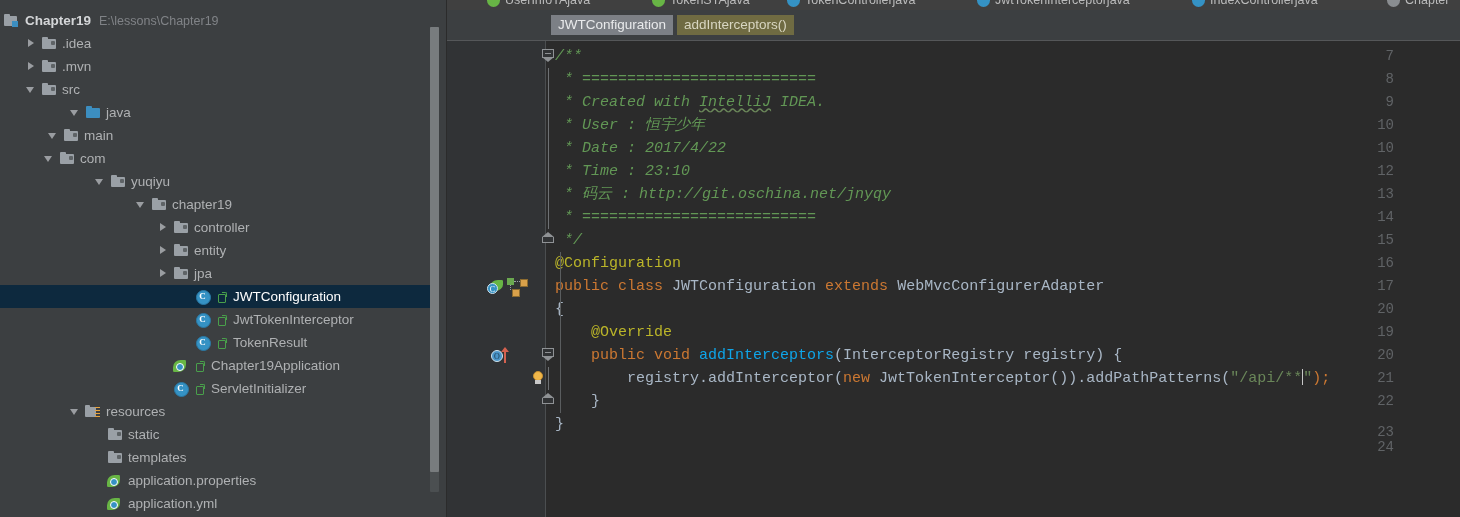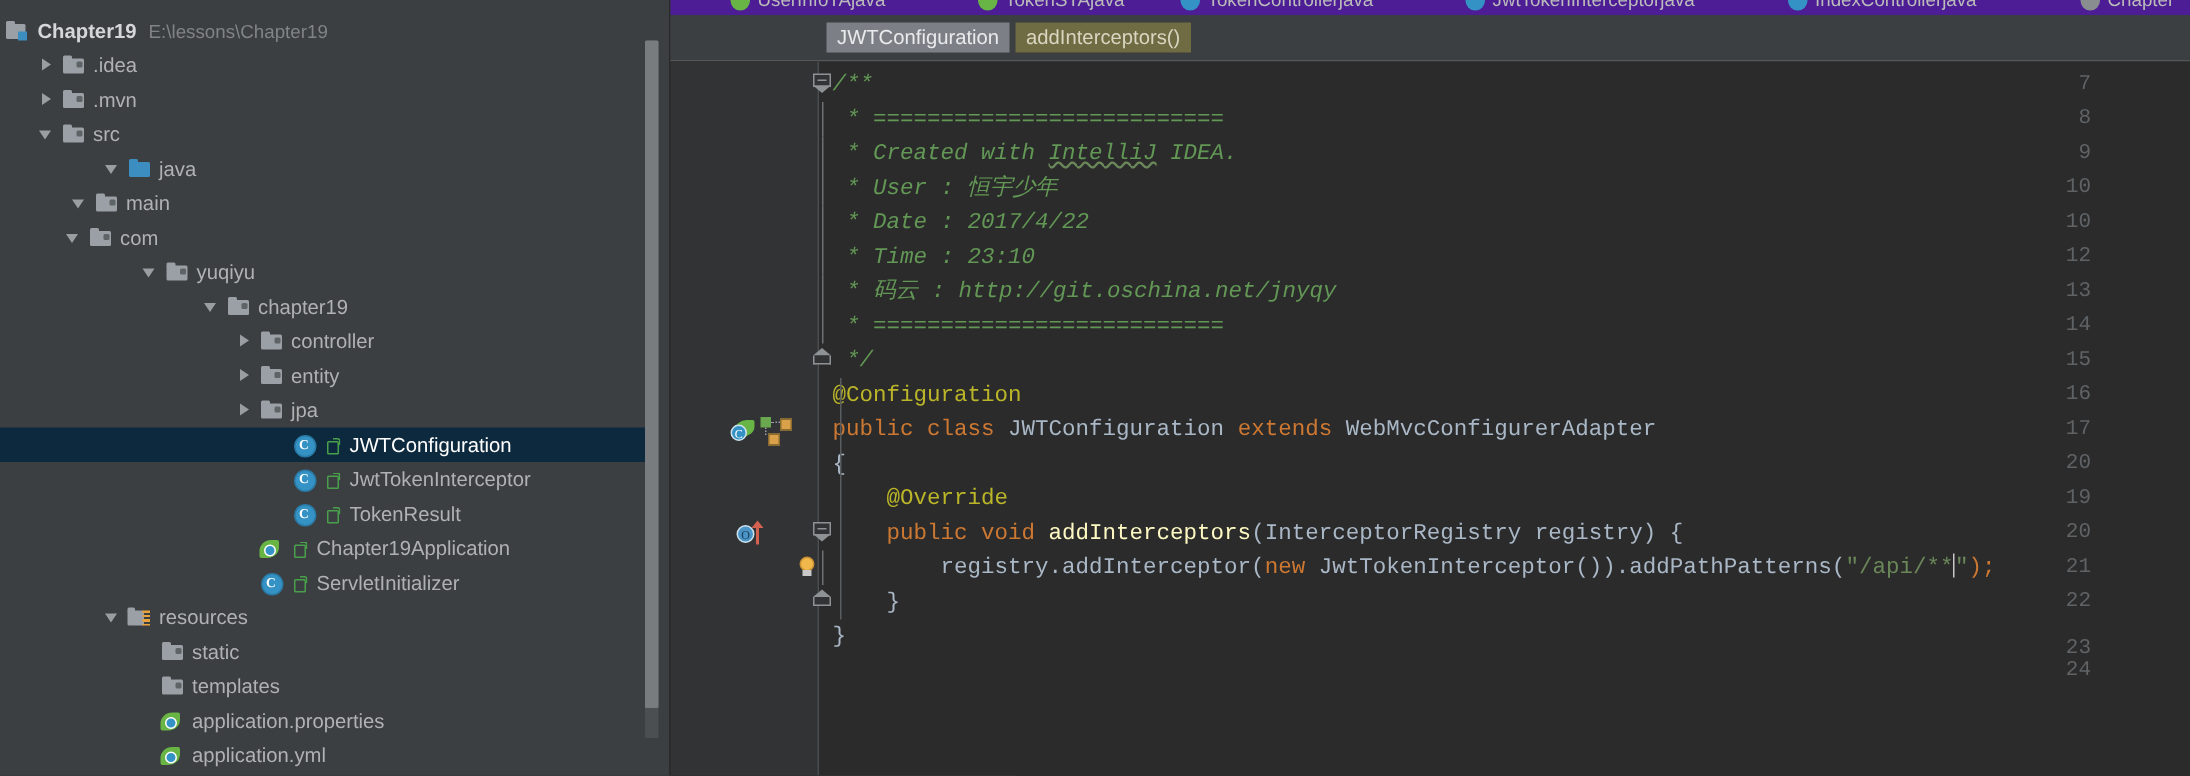--- a/index.html
+++ b/index.html
@@ -156,21 +156,21 @@
   
   #editor-pane {
     position: relative;
     width: 1013px; height: 517px;
     background: #2b2b2b;
     flex: 0 0 1013px;
   }
   
   #tabstrip {
     position: absolute; left: 0; top: 0; width: 1013px; height: 10px;
-    background: #4c1d95; overflow: hidden;
+    background: #404040; overflow: hidden;
   }
   .ftab {
     position: absolute; top: -10px; height: 20px;
     display: flex; align-items: center;
     font-size: 12.5px; color: #bbbbbb; white-space: nowrap;
   }
   .ftab .tico {
     width: 13px; height: 13px; border-radius: 50%;
     margin-right: 5px; flex: 0 0 13px;
   }
@@ -305,21 +305,21 @@
     height: 23px; line-height: 23px;
     font-family: "Liberation Mono", monospace;
     font-size: 15px;
     white-space: pre;
   }
   .cmt { color: #629755; font-style: italic; }
   .kw   { color: #cc7832; }
   .ann  { color: #bbb529; }
   .typ  { color: #a9b7c6; }
   .id   { color: #a9b7c6; }
-  .mth  { color: #fef9c3; }
+  .mth  { color: #0ea5e9; }
   .str  { color: #6a8759; }
   .pun  { color: #a9b7c6; }
   .semi { color: #cc7832; }
   .typo { text-decoration: underline; text-decoration-style: wavy;
           text-decoration-color: #6a8759; }
 
   .caret {
     display: inline-block; width: 1px; height: 16px;
     background: #c8c8c8; vertical-align: -3px;
   }

